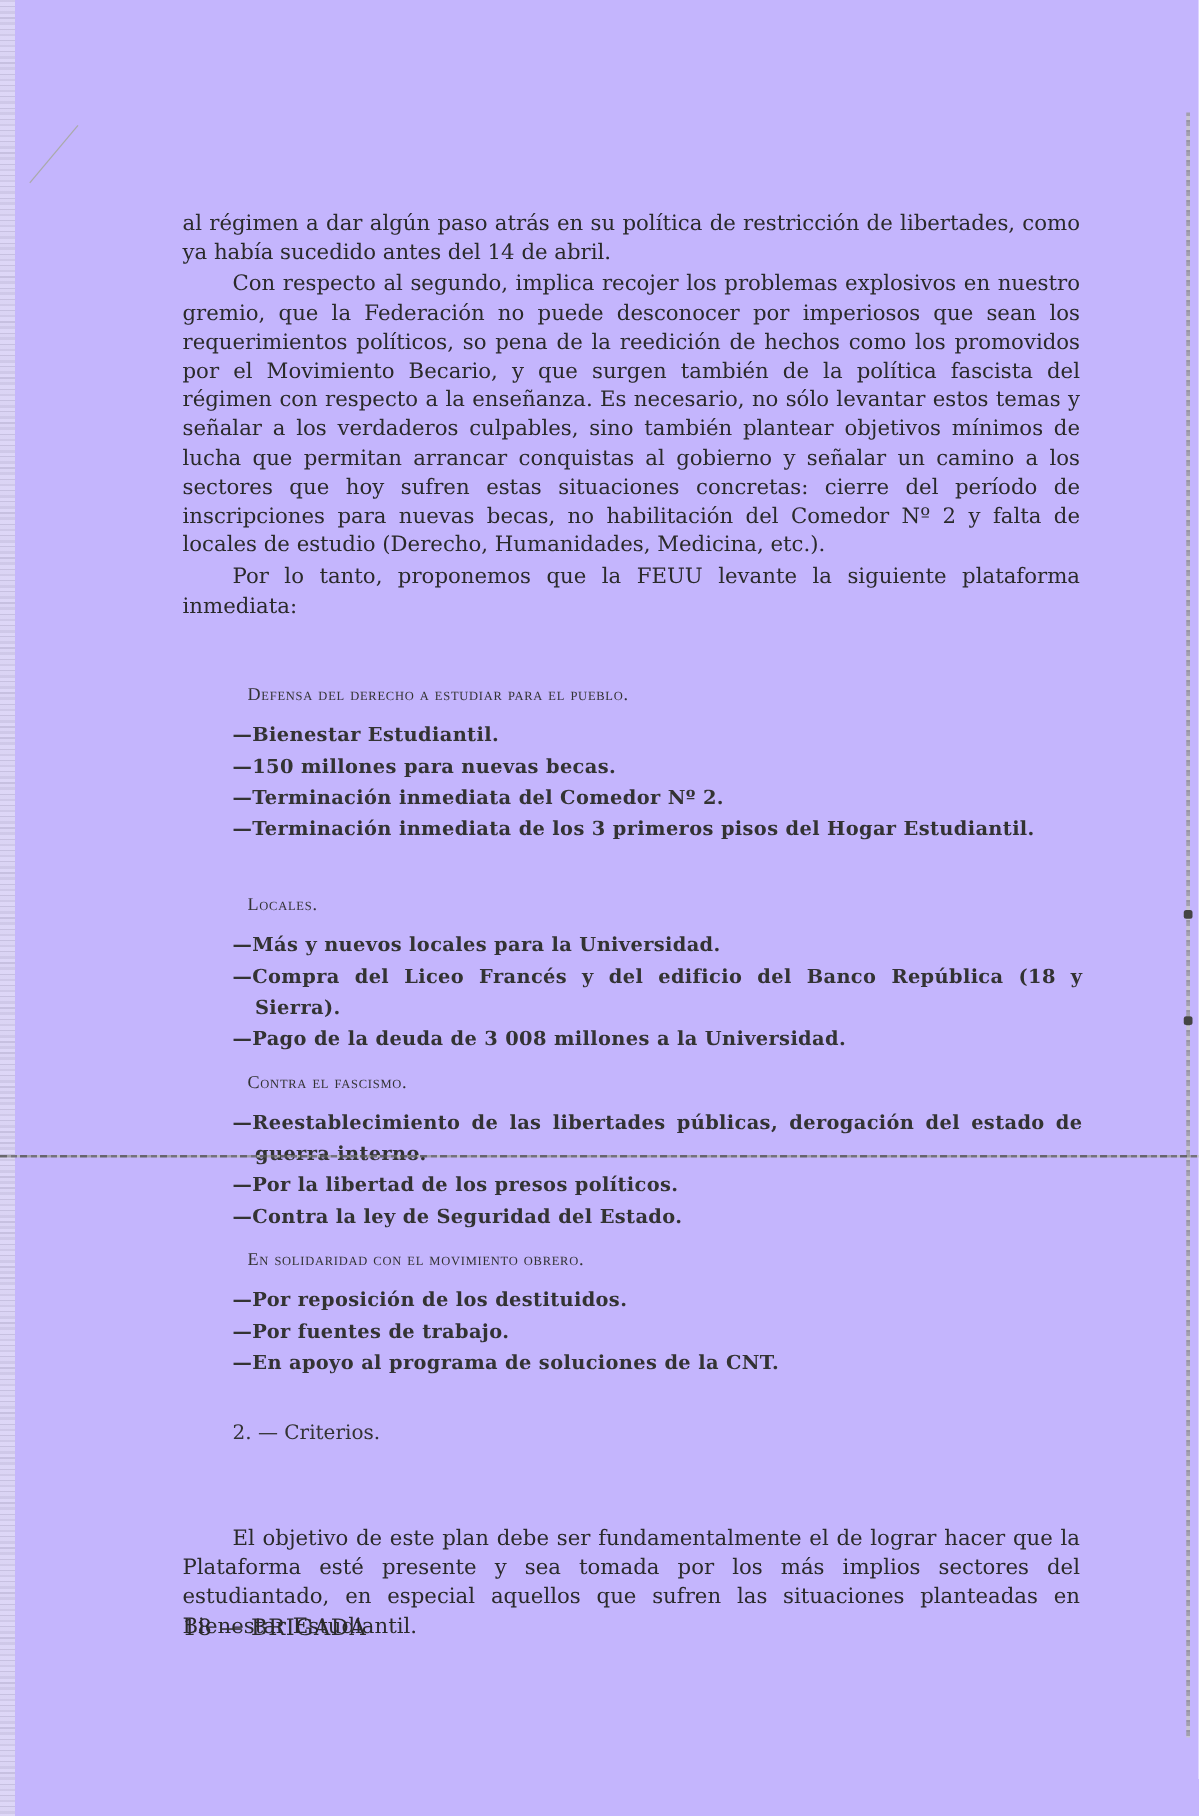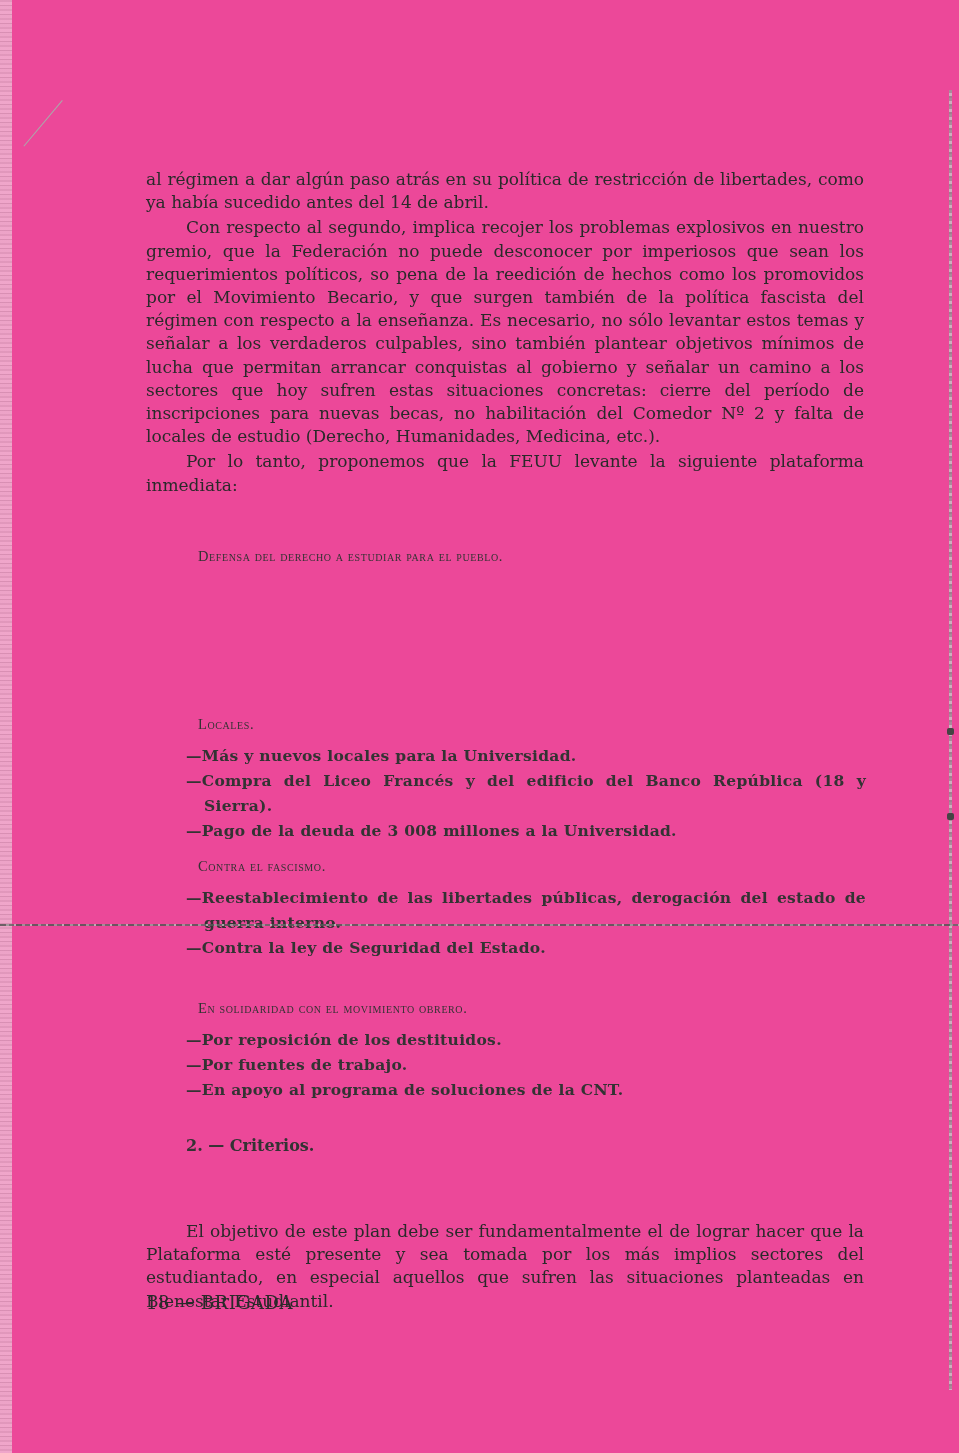--- a/index.html
+++ b/index.html
@@ -1,19 +1,19 @@
 <!DOCTYPE html>
 <html><head>
   <meta charset="utf-8">
   <style>
     html, body { margin: 0; padding: 0; background: #ffffff; }
     body { width: 959px; height: 1453px; position: relative; overflow: hidden; }
     .page {
       position: absolute; left: 0; top: 0; width: 959px; height: 1453px;
-      background: #ec4899;
+      background: #c4b5fd;
     }
     
     .left-edge {
       position: absolute; left: 0; top: 0; width: 12px; height: 1453px;
       background: repeating-linear-gradient(180deg, #d8d8d8 0 2px, #f2f2f2 2px 5px, #c9c9c9 5px 6px, #ededed 6px 9px);
       opacity: 0.55;
     }
     .right-edge {
       position: absolute; left: 949px; top: 90px; width: 3px; height: 1300px;
       background: repeating-linear-gradient(180deg, #9a9a9a 0 3px, #c8c8c8 3px 6px, #8d8d8d 6px 8px);
@@ -46,21 +46,21 @@
     .list li {
       font-family: "DejaVu Serif", "Liberation Serif", serif;
       font-weight: bold; color: #333; font-size: 15.5px; letter-spacing: 0.3px;
       padding-left: 18px; text-indent: -18px; line-height: 25px;
       text-align: justify;
     }
     .section { position: absolute; left: 186px; width: 680px; }
     .section .heading { margin-bottom: 10px; }
     .criterios {
       position: absolute; left: 186px; top: 1136px;
-      font-family: "DejaVu Serif", serif; font-weight: bold; font-size: 16px; color: #333;
+      font-family: "DejaVu Serif", serif; font-weight: normal; font-size: 16px; color: #333;
     }
     .footer {
       position: absolute; left: 146px; top: 1292px;
       font-family: "DejaVu Serif", "Liberation Serif", serif; font-size: 18px; color: #2a2a2a;
       letter-spacing: 0.5px;
       text-align: right;
     }
   </style>
 </head>
 <body>
@@ -73,35 +73,42 @@
   <div class="corner-mark"></div>
 
   <div class="text" style="top:168px">
     <p class="para noindent">al régimen a dar algún paso atrás en su política de restricción de libertades, como ya había sucedido antes del 14 de abril.</p>
     <p class="para">Con respecto al segundo, implica recojer los problemas explosivos en nuestro gremio, que la Federación no puede desconocer por imperiosos que sean los requerimientos políticos, so pena de la reedición de hechos como los promovidos por el Movimiento Becario, y que surgen también de la política fascista del régimen con respecto a la enseñanza. Es necesario, no sólo levantar estos temas y señalar a los verdaderos culpables, sino también plantear objetivos mínimos de lucha que permitan arrancar conquistas al gobierno y señalar un camino a los sectores que hoy sufren estas situaciones concretas: cierre del período de inscripciones para nuevas becas, no habilitación del Comedor Nº 2 y falta de locales de estudio (Derecho, Humanidades, Medicina, etc.).</p>
     <p class="para">Por lo tanto, proponemos que la FEUU levante la siguiente plataforma inmediata:</p>
   </div>
 
   <div class="section" style="top:536px">
     <p class="heading">Defensa del derecho a estudiar para el pueblo.</p>
+    <ul class="list">
+      <li>—Bienestar Estudiantil.</li>
+      <li>—150 millones para nuevas becas.</li>
+      <li>—Terminación inmediata del Comedor Nº 2.</li>
+      <li>—Terminación inmediata de los 3 primeros pisos del Hogar Estudiantil.</li>
+    </ul>
   </div>
 
   <div class="section" style="top:704px">
     <p class="heading">Locales.</p>
     <ul class="list">
       <li>—Más y nuevos locales para la Universidad.</li>
       <li>—Compra del Liceo Francés y del edificio del Banco República (18 y Sierra).</li>
       <li>—Pago de la deuda de 3 008 millones a la Universidad.</li>
     </ul>
   </div>
 
   <div class="section" style="top:846px">
     <p class="heading">Contra el fascismo.</p>
     <ul class="list">
       <li>—Reestablecimiento de las libertades públicas, derogación del estado de guerra interno.</li>
+      <li>—Por la libertad de los presos políticos.</li>
       <li>—Contra la ley de Seguridad del Estado.</li>
     </ul>
   </div>
 
   <div class="section" style="top:988px">
     <p class="heading">En solidaridad con el movimiento obrero.</p>
     <ul class="list">
       <li>—Por reposición de los destituidos.</li>
       <li>—Por fuentes de trabajo.</li>
       <li>—En apoyo al programa de soluciones de la CNT.</li>

